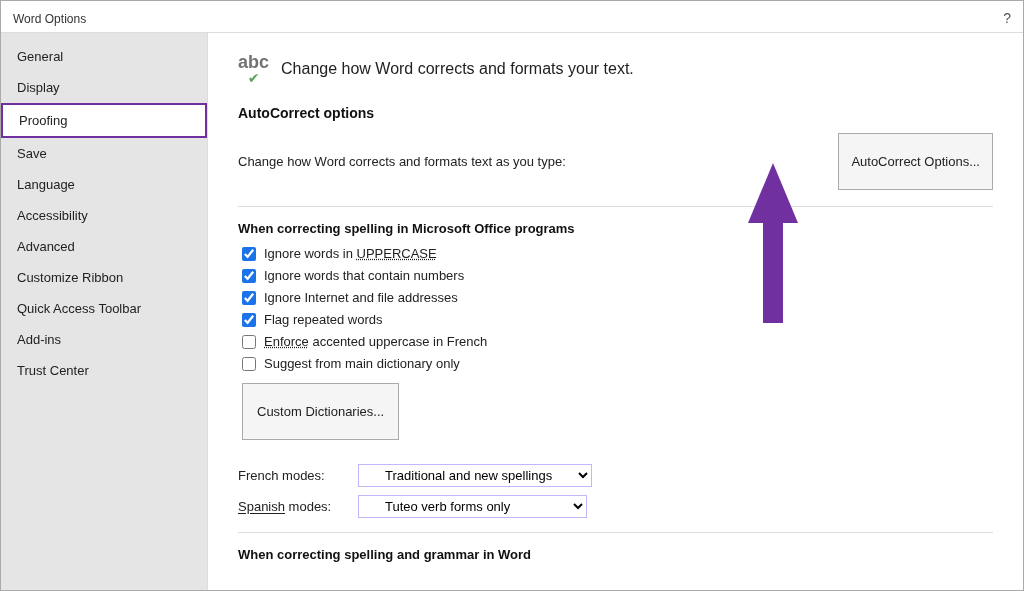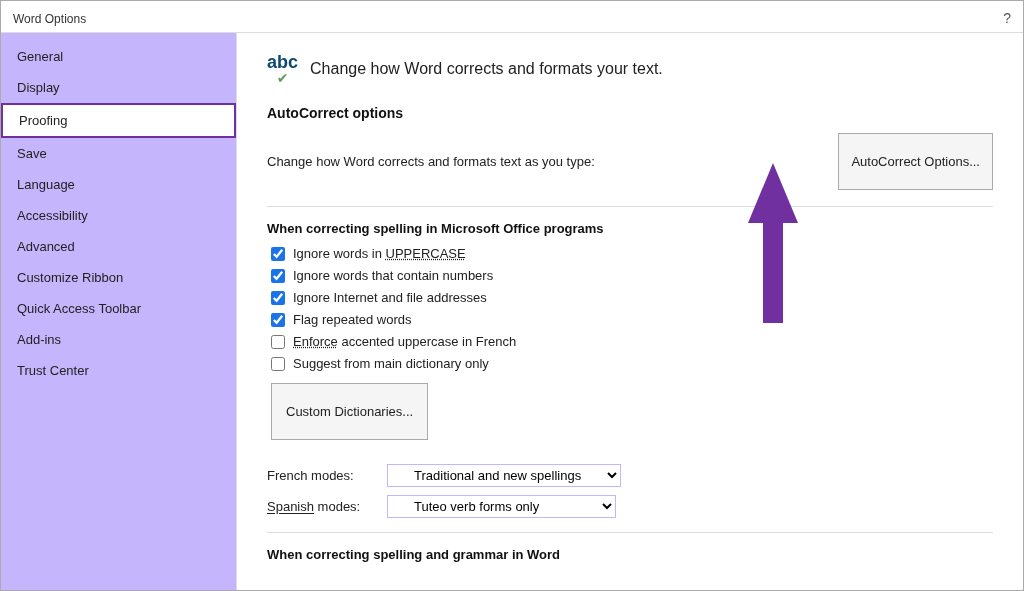--- a/index.html
+++ b/index.html
@@ -37,22 +37,22 @@
       font-size: 14px;
       cursor: pointer;
     }
     .content {
       display: flex;
       flex: 1;
       overflow: hidden;
     }
     
     .sidebar {
-      width: 236px;
-      background: #c4b5fd;
+      width: 207px;
+      background: #e5e5e5;
       border-right: 1px solid #ddd;
       padding: 8px 0;
     }
     .sidebar-item {
       padding: 8px 16px;
       cursor: pointer;
       color: #222;
       font-size: 13px;
     }
     .sidebar-item.active {
@@ -75,21 +75,21 @@
     }
     .abc-icon {
       display: flex;
       flex-direction: column;
       align-items: center;
       margin-right: 12px;
     }
     .abc-text {
       font-size: 18px;
       font-weight: bold;
-      color: #0c4a6e;
+      color: #737373;
       line-height: 1;
     }
     .check-mark {
       color: #5a9f5a;
       font-size: 14px;
       line-height: 1;
     }
     .header-desc {
       font-size: 16px;
       color: #222;

